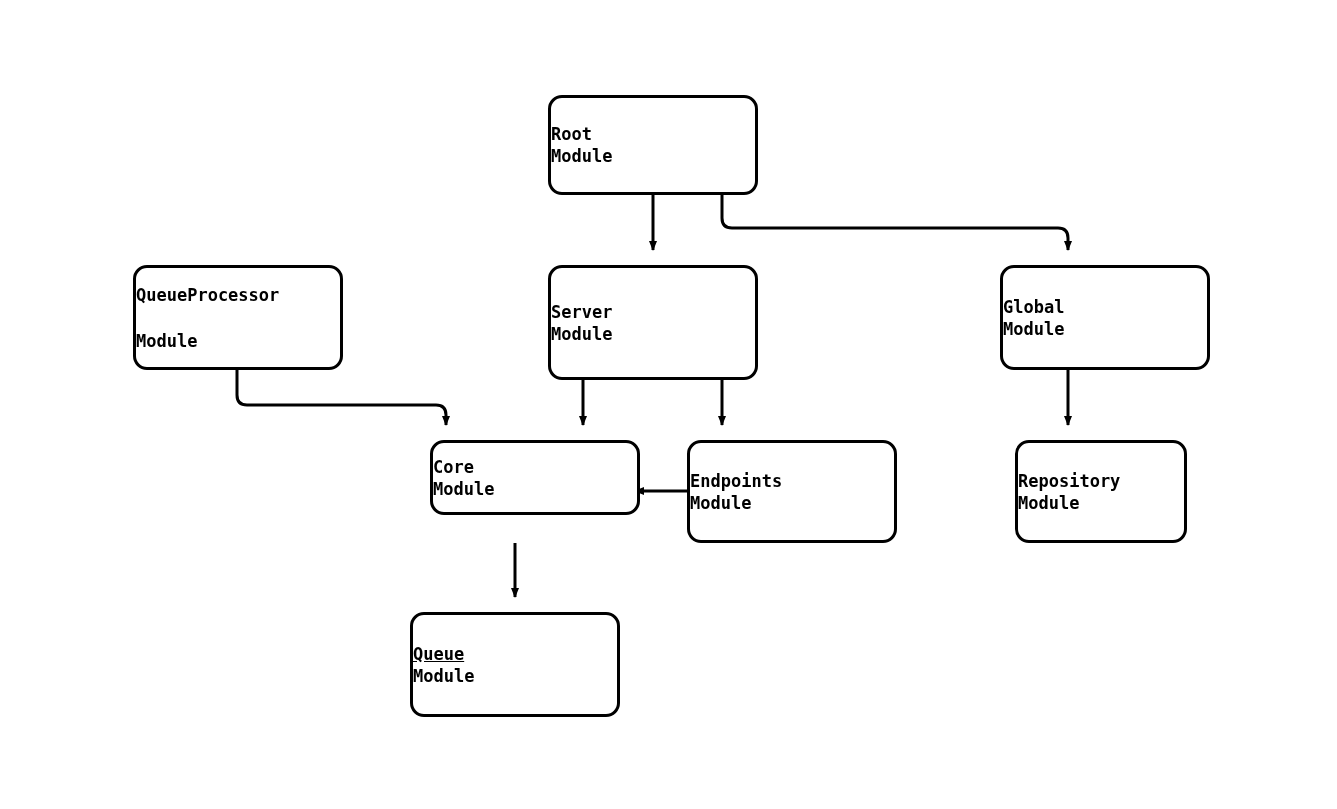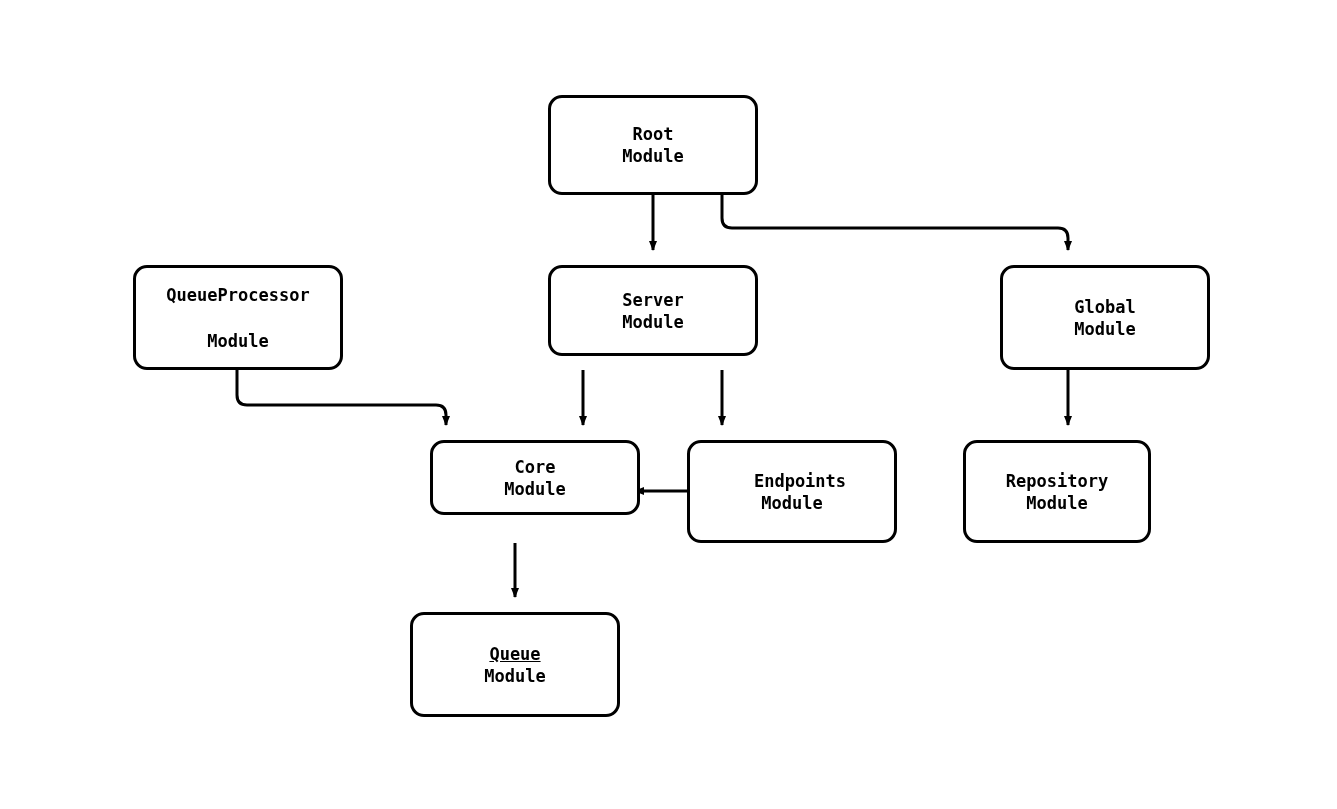--- a/index.html
+++ b/index.html
@@ -23,21 +23,20 @@
     height: 809px;
   }
   .node {
     position: absolute;
     box-sizing: border-box;
     background: #ffffff;
     border: 3px solid #eab308;
     border-radius: 14px;
     display: flex;
     flex-direction: column;
-    align-items: center;
     justify-content: center;
     z-index: 2;
   }
   .node-line {
     font-family: "DejaVu Sans Mono", "Liberation Mono", monospace;
     font-weight: bold;
     font-size: 17px;
     line-height: 22px;
     color: #000000;
     white-space: pre;
@@ -69,37 +68,37 @@
 
   <div id="nodes-group">
       <div class="node" style="left: 548px; top: 95px; width: 210px; height: 100px; border-color: rgb(0, 0, 0);">
         <span class="node-line" style="color: rgb(0, 0, 0);">Root</span>
         <span class="node-line" style="color: rgb(0, 0, 0);">Module</span>
       </div>
       <div class="node" style="left: 133px; top: 265px; width: 210px; height: 105px; border-color: rgb(0, 0, 0); gap: 24px;">
         <span class="node-line" style="color: rgb(0, 0, 0);">QueueProcessor</span>
         <span class="node-line" style="color: rgb(0, 0, 0);">Module</span>
       </div>
-      <div class="node" style="left: 548px; top: 265px; width: 210px; height: 91px; border-color: rgb(0, 0, 0);">
+      <div class="node" style="left: 548px; top: 265px; width: 210px; height: 115px; border-color: rgb(0, 0, 0);">
         <span class="node-line" style="color: rgb(0, 0, 0);">Server</span>
         <span class="node-line" style="color: rgb(0, 0, 0);">Module</span>
       </div>
       <div class="node" style="left: 963px; top: 265px; width: 210px; height: 105px; border-color: rgb(0, 0, 0); margin-left: 37px;">
         <span class="node-line" style="color: rgb(0, 0, 0);">Global</span>
         <span class="node-line" style="color: rgb(0, 0, 0);">Module</span>
       </div>
       <div class="node" style="left: 430px; top: 440px; width: 210px; height: 75px; border-color: rgb(0, 0, 0);">
         <span class="node-line" style="color: rgb(0, 0, 0);">Core</span>
         <span class="node-line" style="color: rgb(0, 0, 0);">Module</span>
       </div>
       <div class="node" style="left: 687px; top: 440px; width: 210px; height: 103px; border-color: rgb(0, 0, 0);">
-        <span class="node-line" style="color: rgb(0, 0, 0); margin-left: 16px;">Endpoints</span>
+        <span class="node-line" style="color: rgb(0, 0, 0);">Endpoints</span>
         <span class="node-line" style="color: rgb(0, 0, 0);">Module</span>
       </div>
-      <div class="node" style="left: 963px; top: 440px; width: 188px; height: 103px; border-color: rgb(0, 0, 0);">
+      <div class="node" style="left: 1015px; top: 440px; width: 172px; height: 103px; border-color: rgb(0, 0, 0);">
         <span class="node-line" style="color: rgb(0, 0, 0);">Repository</span>
         <span class="node-line" style="color: rgb(0, 0, 0);">Module</span>
       </div>
       <div class="node" style="left: 410px; top: 612px; width: 210px; height: 105px; border-color: rgb(0, 0, 0);">
         <span class="node-line" style="color: rgb(0, 0, 0); text-decoration: underline;">Queue</span>
         <span class="node-line" style="color: rgb(0, 0, 0);">Module</span>
       </div>
     </div>
 
 </div>

